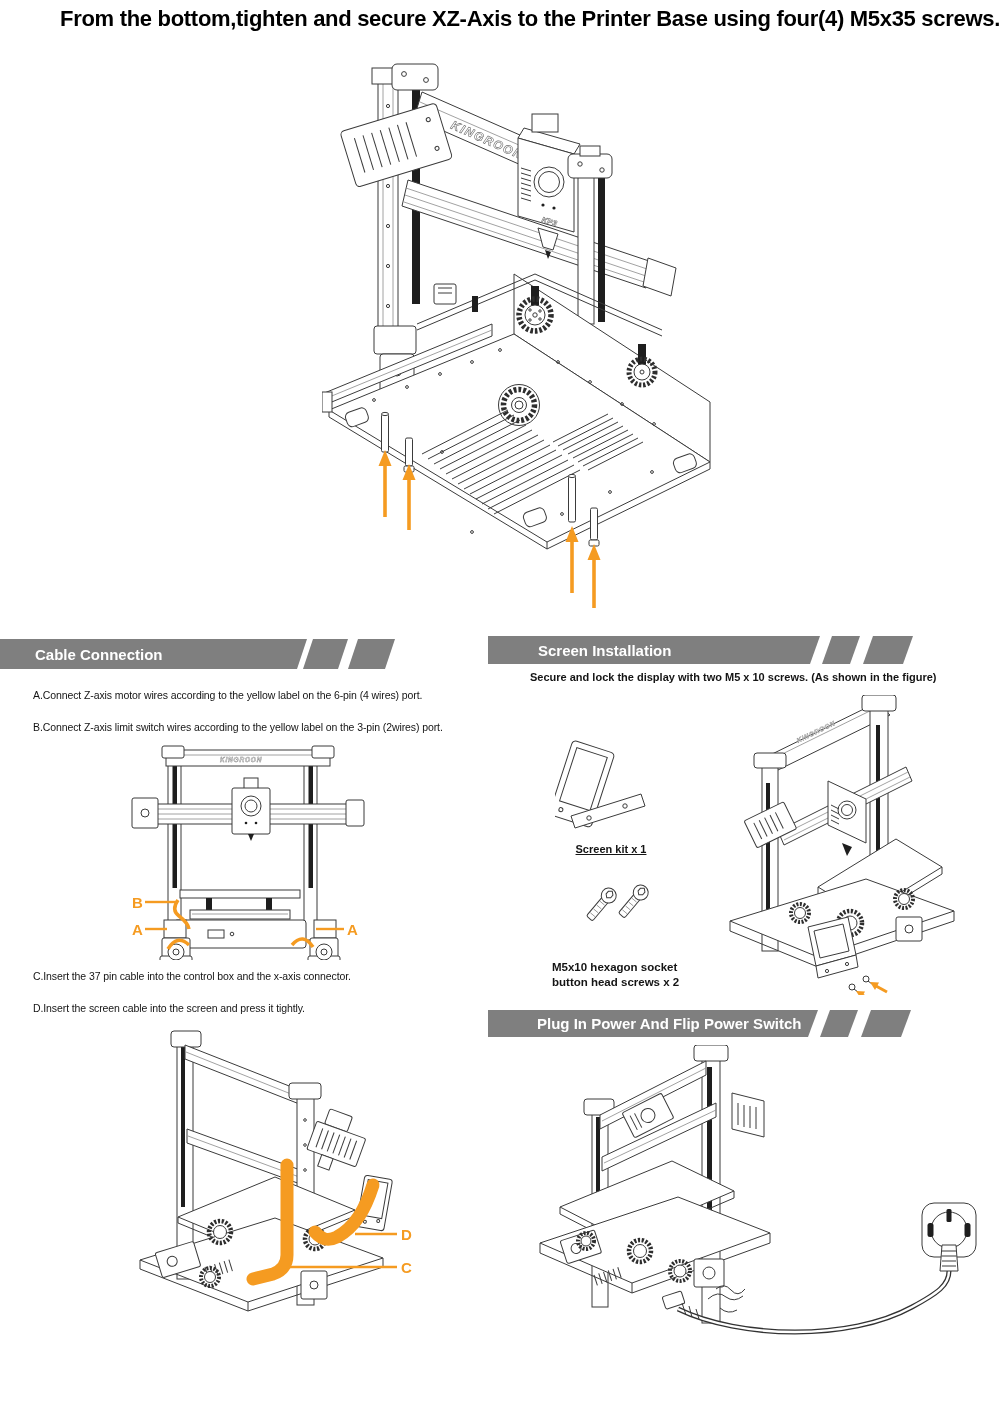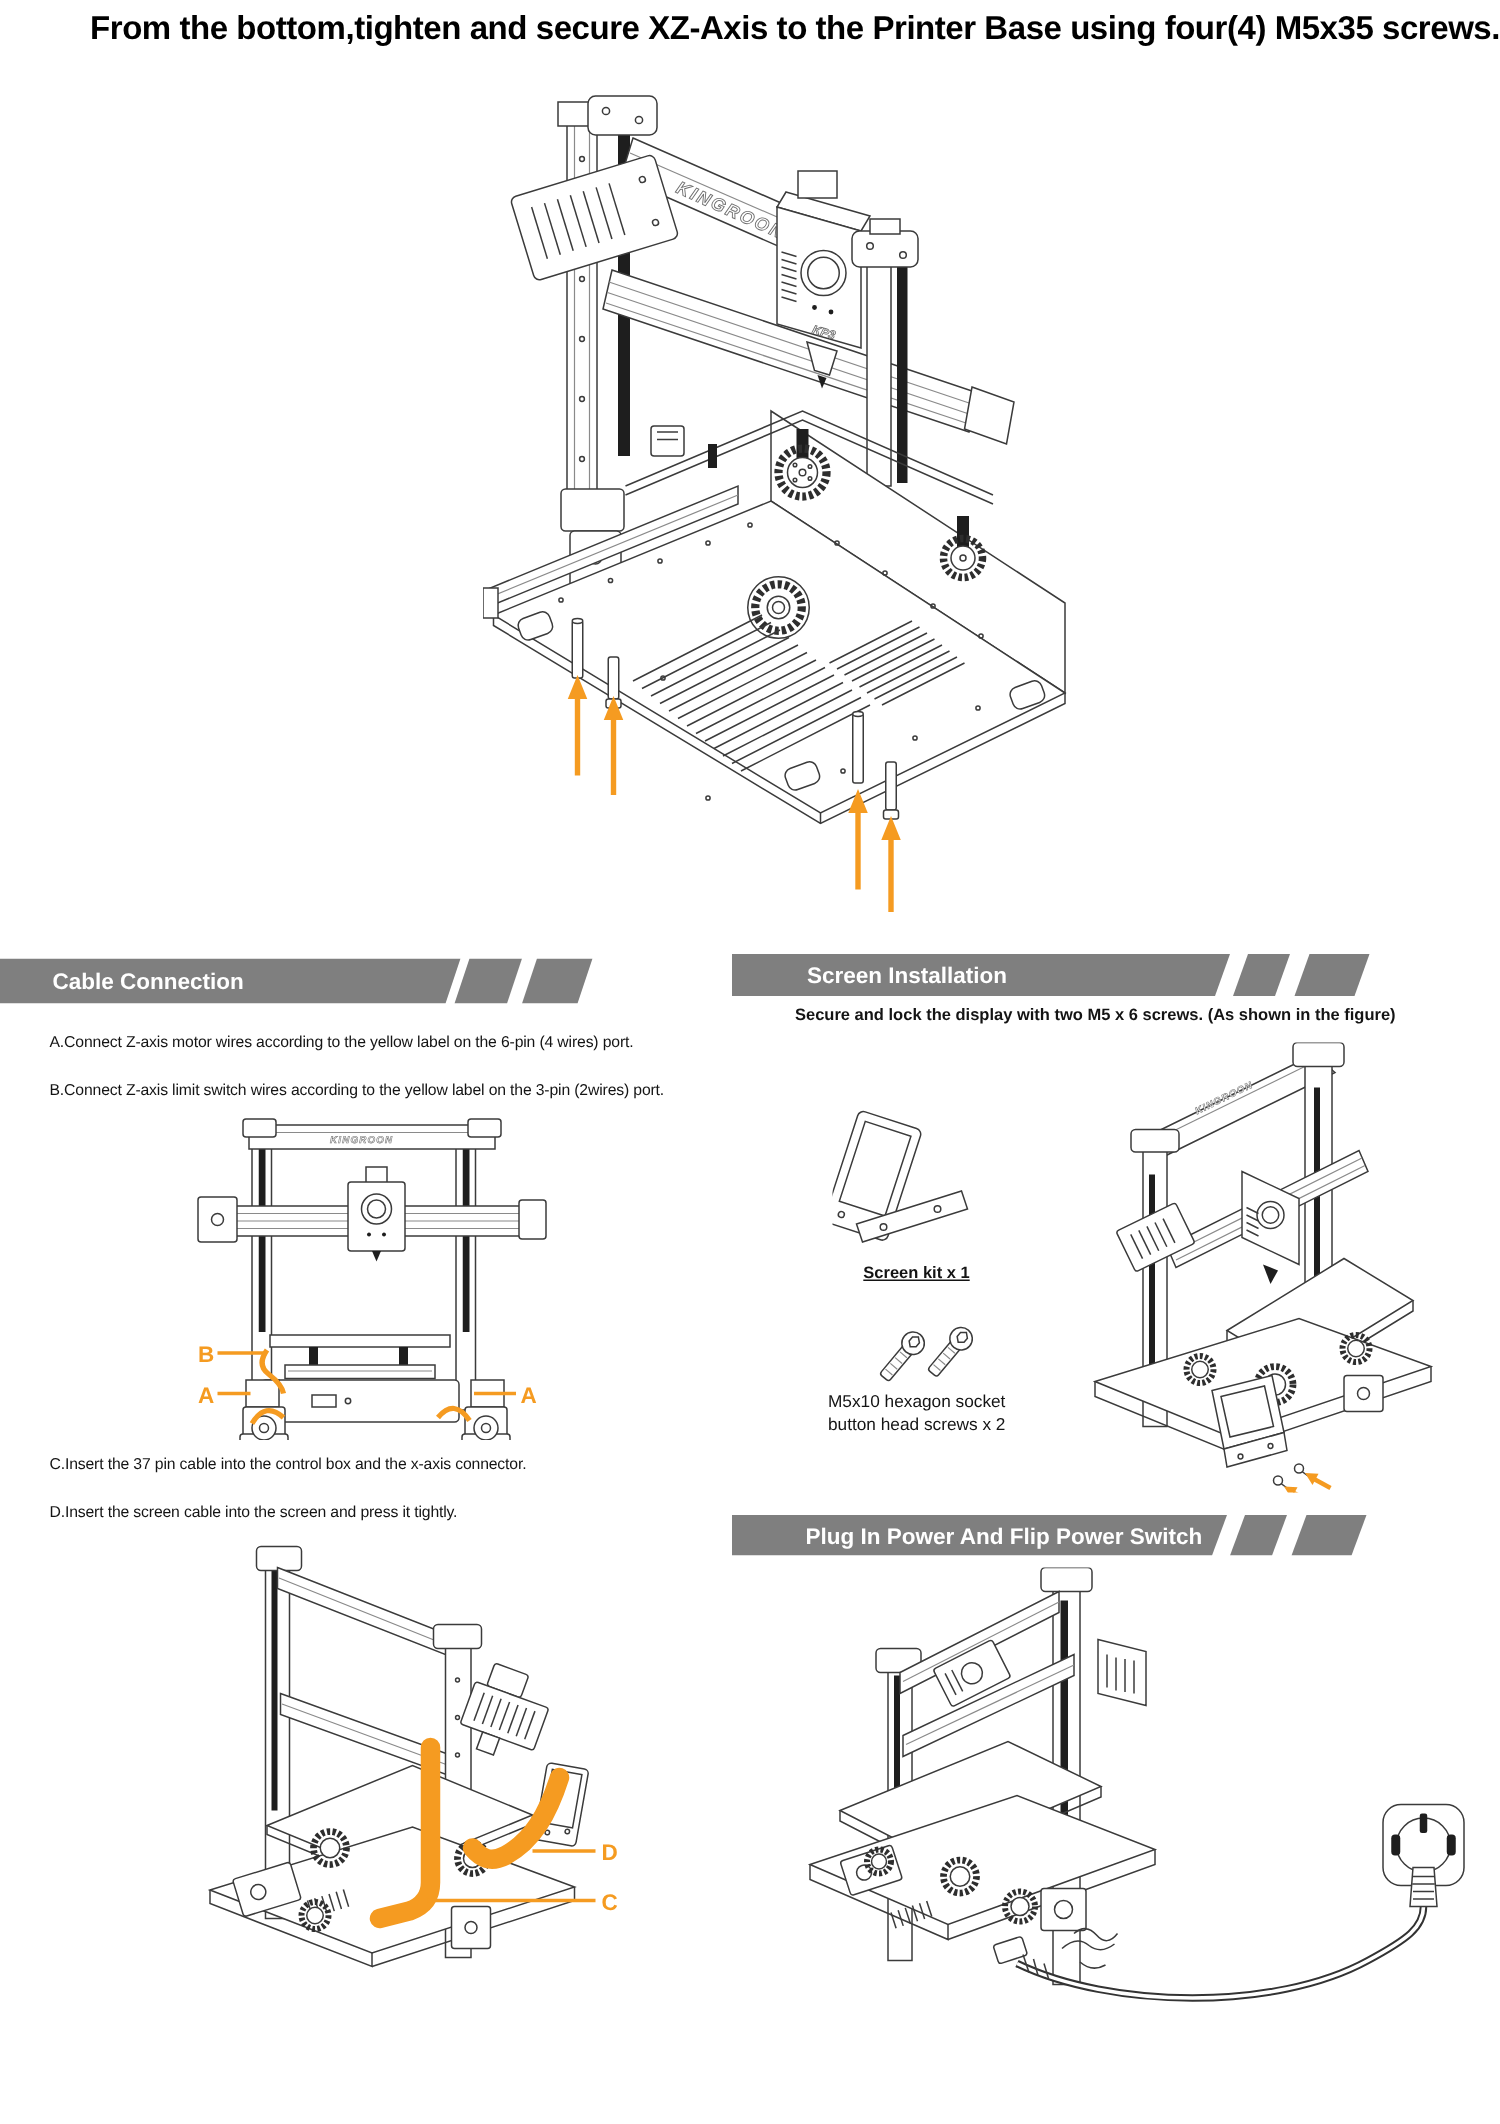--- a/index.html
+++ b/index.html
@@ -15,21 +15,21 @@
   .step {
     position:absolute; font-size:10.5px; color:#141414; white-space:nowrap; letter-spacing:-0.1px;
   }
   .instruction {
     position:absolute; font-size:11px; font-weight:bold; color:#141414; white-space:nowrap;
   }
   .part-label {
     position:absolute; font-size:11px; font-weight:bold; color:#141414; text-align:center;text-decoration:underline;
   }
   .part-label2 {
-    position:absolute; font-size:11.5px; font-weight:normal; color:#141414; line-height:15px; text-align:left;
+    position:absolute; font-size:11.5px; font-weight:bold; color:#141414; line-height:15px; text-align:left;margin-top:32px;
   }
   svg { display:block; }
   .wh { fill:#fff; stroke:#3b3b3b; stroke-width:1; }
   .ln { fill:none; stroke:#3b3b3b; stroke-width:1; }
   .lt { fill:none; stroke:#8a8a8a; stroke-width:0.8; }
   .dk { fill:#1e1e1e; stroke:none; }
   .gearring { fill:none; stroke:#2e2e2e; }
   .org { fill:none; stroke:#F59B21; }
   .orgf { fill:#F59B21; stroke:none; }
   .calloutline { stroke:#F59B21; stroke-width:2.4; }
@@ -225,21 +225,21 @@
     <polygon fill="#7F7F7F" points="347,0 375,0 365,28 337,28"></polygon>
     <polygon fill="#7F7F7F" points="388,0 428,0 418,28 378,28"></polygon>
     <text class="bannertxt" x="53" y="19.5">Screen Installation</text>
   </svg>
 
   <div class="step" style="left:33px;top:689px;">A.Connect Z-axis motor wires according to the yellow label on the 6-pin (4 wires) port.</div>
   <div class="step" style="left:33px;top:721px;">B.Connect  Z-axis limit switch wires according to the yellow label on the 3-pin (2wires) port.</div>
   <div class="step" style="left:33px;top:970px;">C.Insert the 37 pin cable into the control box and the x-axis connector.</div>
   <div class="step" style="left:33px;top:1002px;">D.Insert the screen cable into the screen and press it tightly.</div>
 
-  <div class="instruction" style="left:530px;top:671px;">Secure and lock the display with two M5 x 6 screws. (As shown in the figure)</div>
+  <div class="instruction" style="left:530px;top:671px;">Secure and lock the display with two M5 x 10 screws. (As shown in the figure)</div>
 
   <svg class="abs" style="left:120px;top:742px;" width="265" height="218" viewBox="0 0 265 218">
 
     <rect class="dk" x="52.5" y="14" width="4.5" height="140"></rect>
     <rect class="dk" x="188.5" y="14" width="4.5" height="140"></rect>
 
     <rect class="wh" x="48" y="10" width="13" height="188"></rect>
     <rect class="wh" x="184" y="10" width="13" height="188"></rect>
     <rect class="dk" x="52.5" y="16" width="4.5" height="130"></rect>
     <rect class="dk" x="188.5" y="16" width="4.5" height="130"></rect>

